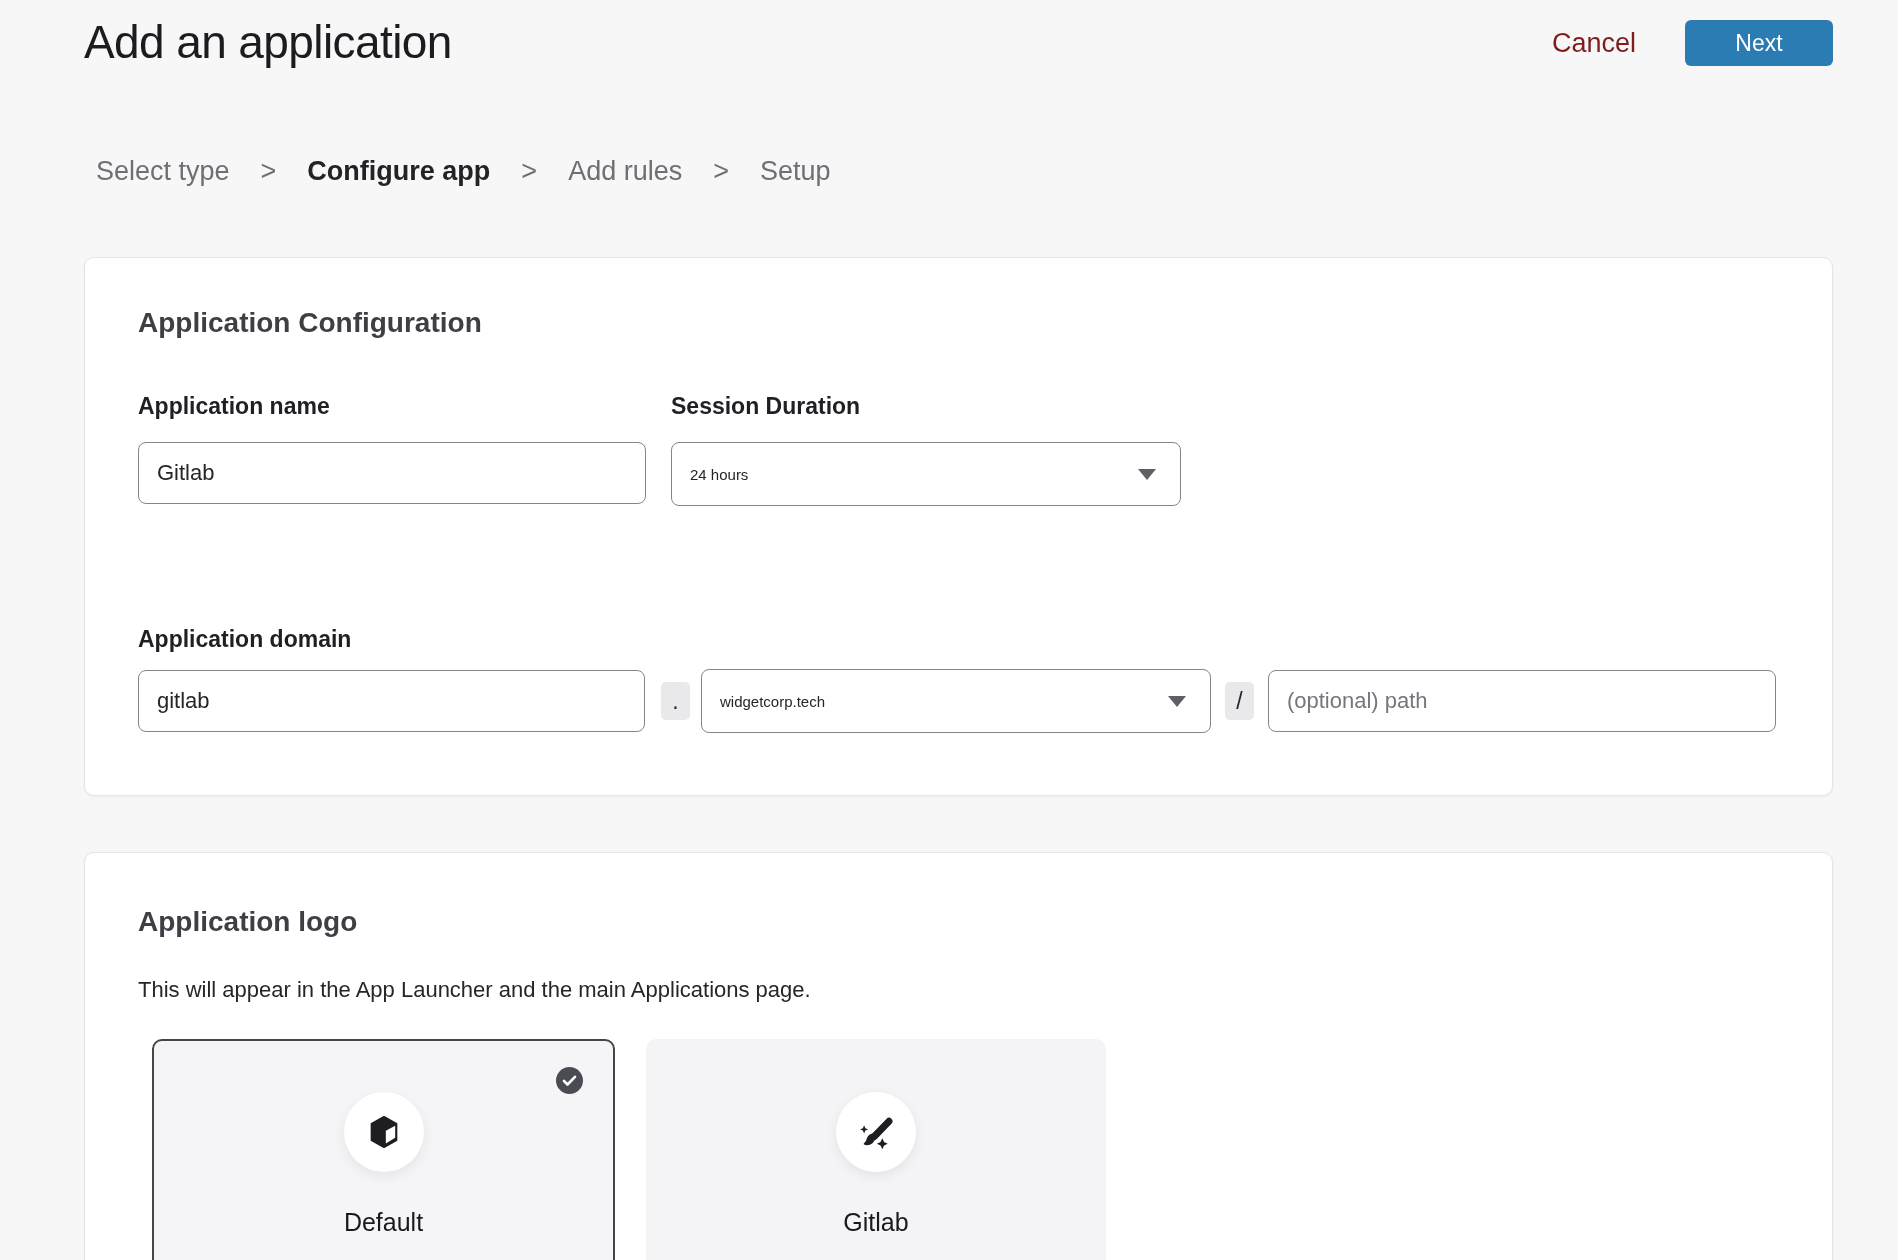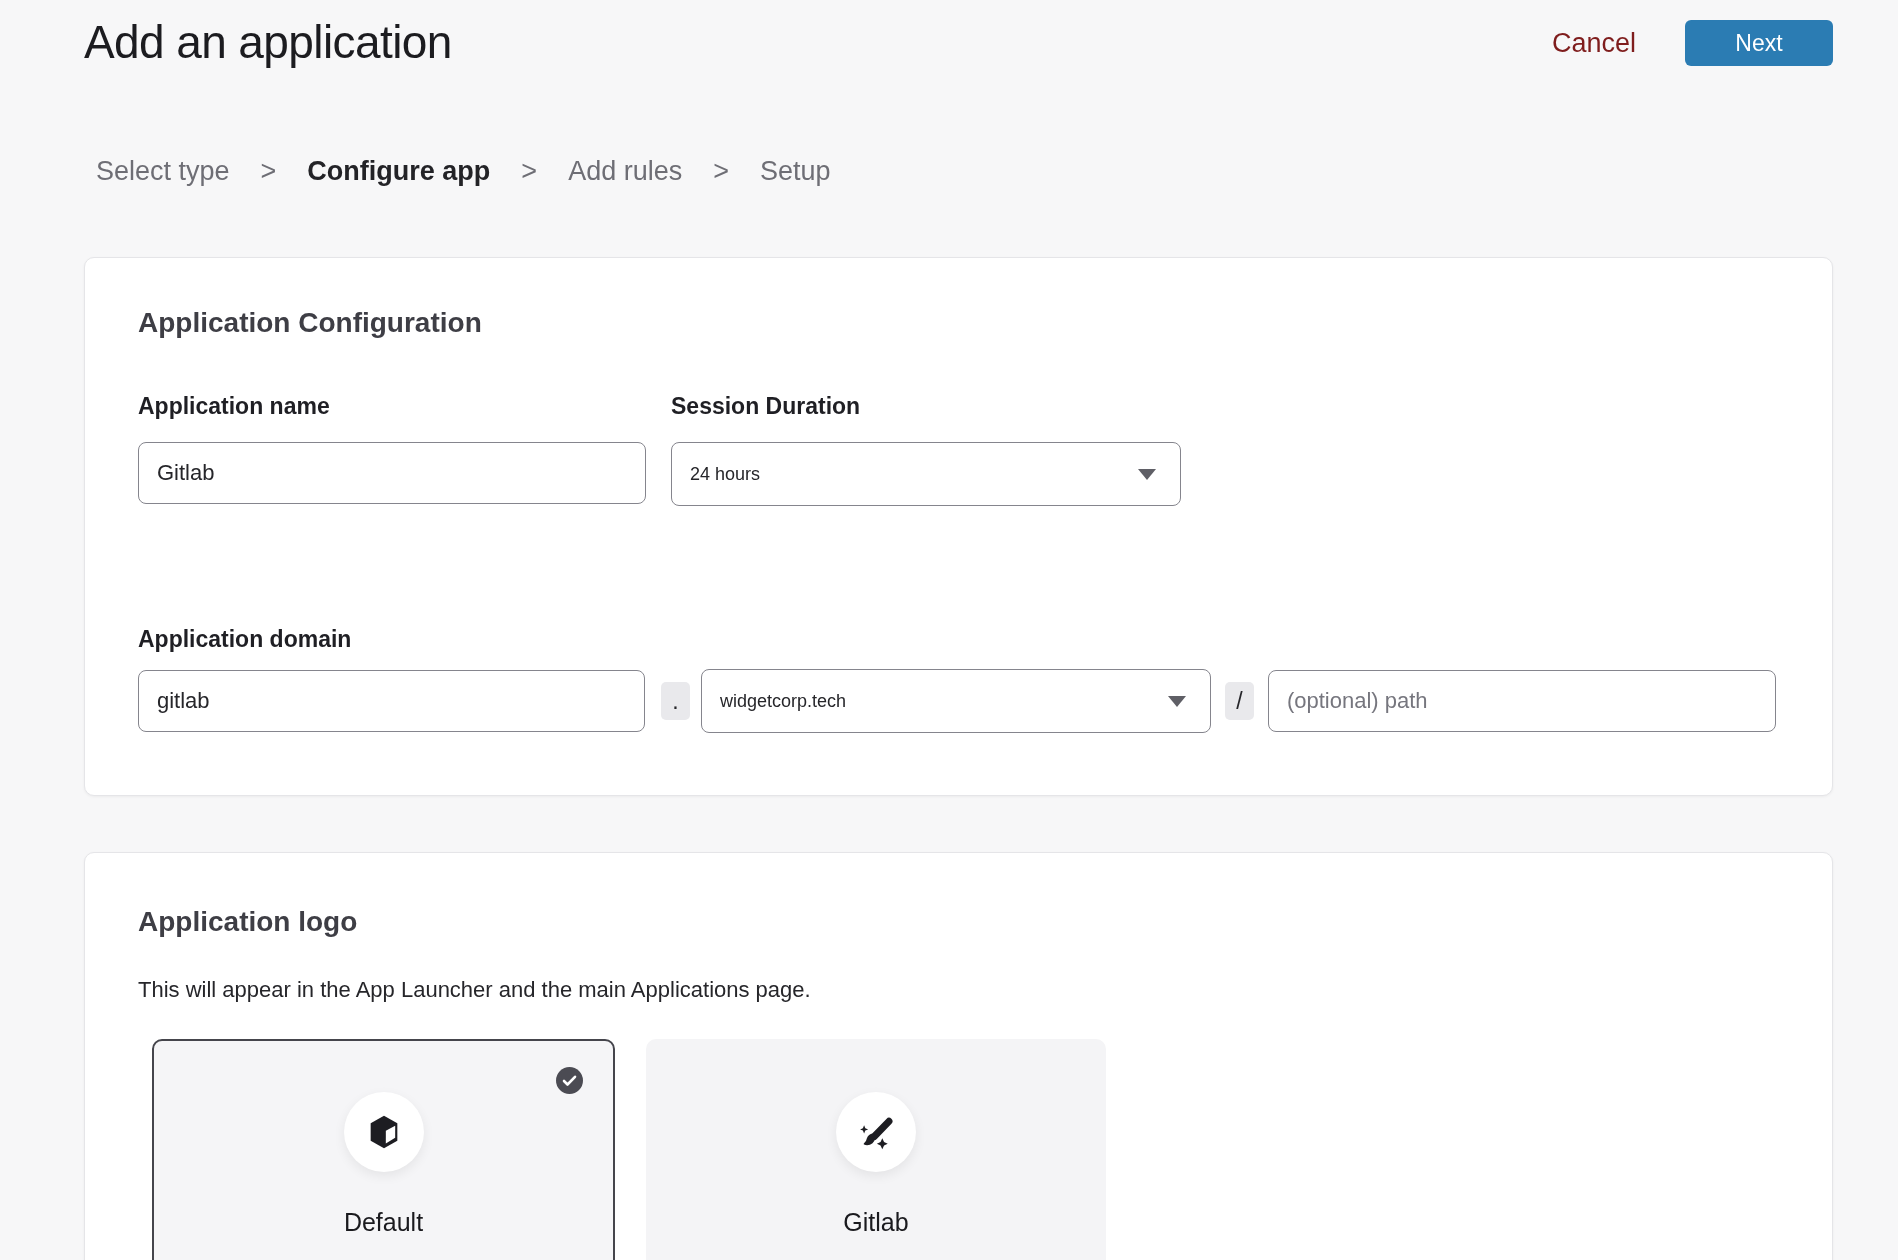--- a/index.html
+++ b/index.html
@@ -47,21 +47,21 @@
     height:62px; border:1px solid #85858d; border-radius:8px; background:#fff;
     padding:0 18px; font-size:22px; color:#26262a;
     font-family:"Liberation Sans", sans-serif; outline:none; width:100%;
   }
   .text-input::placeholder { color:#76767e; }
   .w-name { width:508px; }
   .w-session { width:510px; }
   .select {
     height:64px; border:1px solid #85858d; border-radius:8px; background:#fff;
     display:flex; align-items:center; justify-content:space-between;
-    padding:0 24px 0 18px; font-size:18px; color:#26262a; cursor:pointer;
+    padding:0 24px 0 18px; font-size:15px; color:#26262a; cursor:pointer;
   }
   .caret {
     width:0; height:0;
     border-left:9px solid transparent; border-right:9px solid transparent;
     border-top:11px solid #5f5f66;
   }
 
   .domain-block { margin-top:120px; }
   .domain-block .field-label { margin-bottom:16px; }
   .domain-row { display:flex; align-items:center; }

